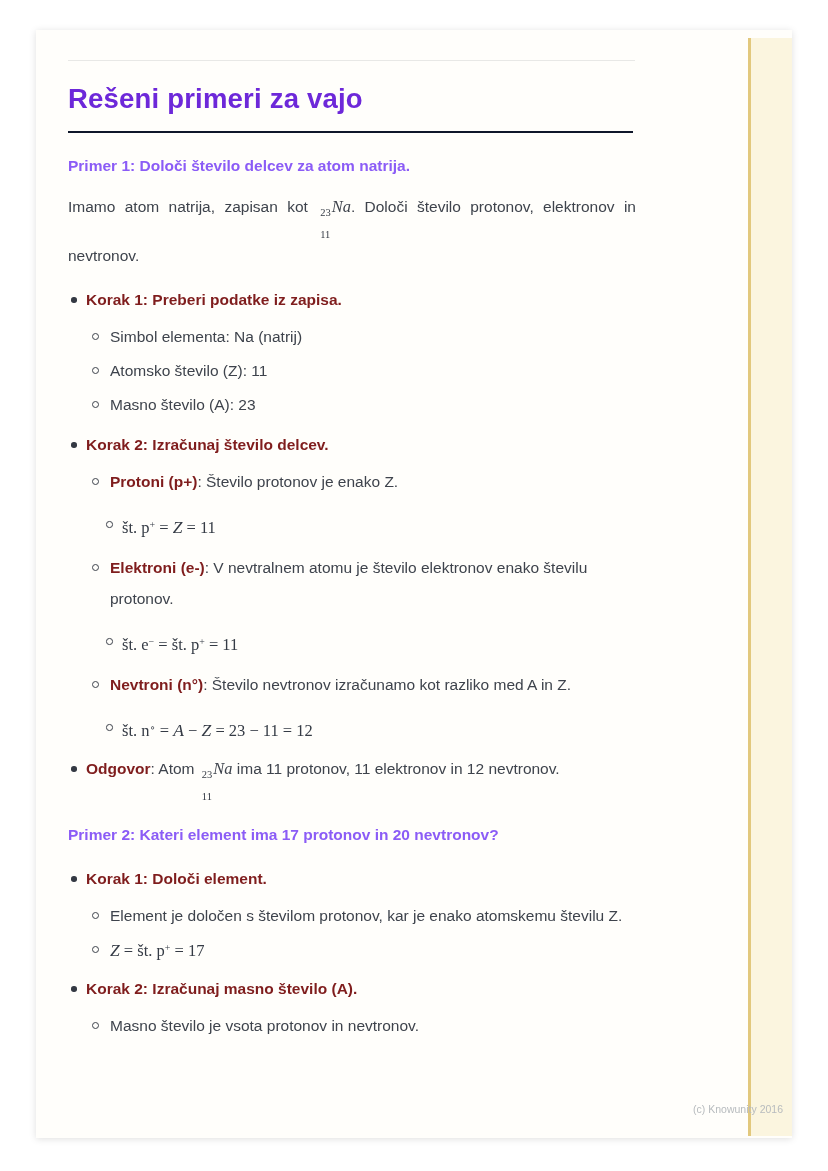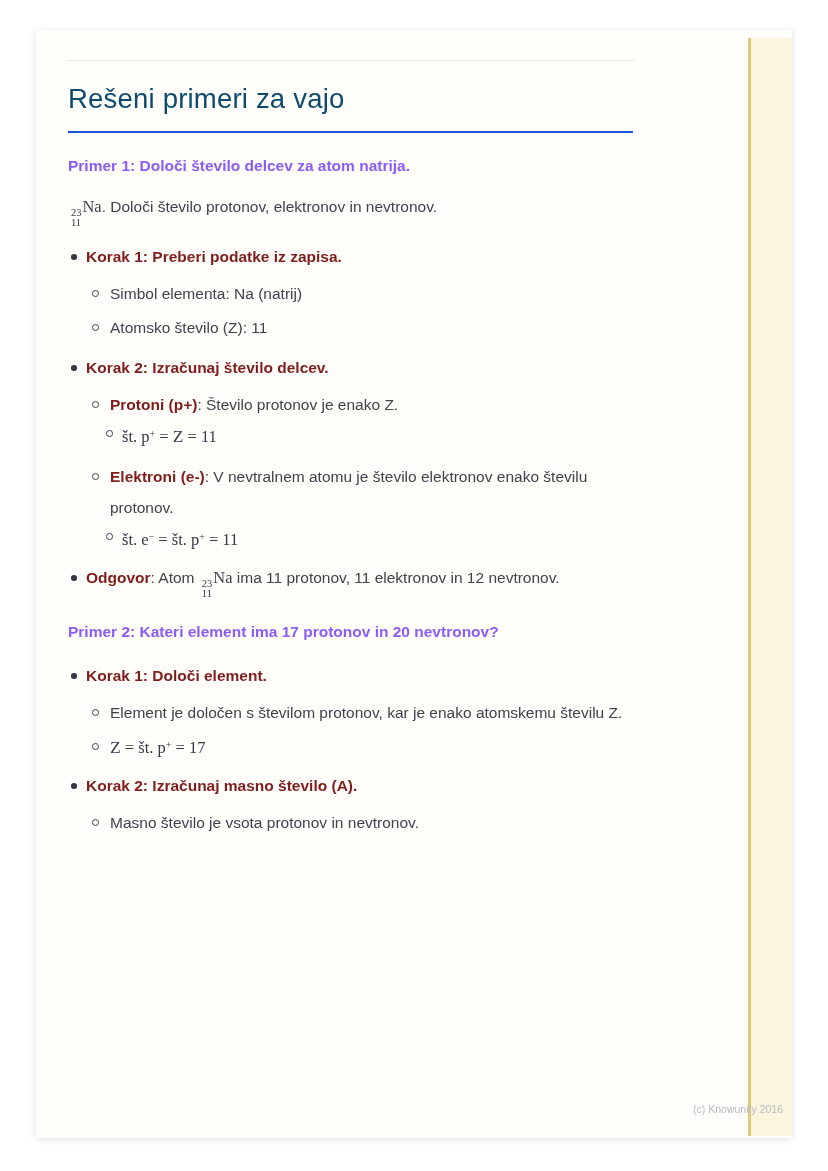--- a/index.html
+++ b/index.html
@@ -28,26 +28,26 @@
     font-size:15.5px;line-height:31px;
   }
   p{margin:0;}
   .justify{text-align:justify;}
   .intro{margin-top:2px;}
   hr.divider{
     border:none;border-top:1px solid #E8E8E6;
     margin:22px 0 0 0;width:567px;
   }
   h2.section-title{
-    color:#0c4a6e;
+    color:#6d28d9;
     font-size:27.5px;line-height:34px;letter-spacing:.2px;
     margin:21px 0 0 0;padding-bottom:15px;
-    border-bottom:2px solid #1d4ed8;
+    border-bottom:2px solid #0f172a;
     width:565px;
-    font-weight:400;
+    font-weight:700;
   }
   .primer-title{
     font-weight:700;color:#8b5cf6;
     margin:17px 0 0 0;
   }
   .lead{margin:10px 0 0 0;}
   ul{list-style:none;margin:0;padding:0;}
   ul.l1{margin-top:13px;}
   ul.l1>li{position:relative;padding-left:18px;margin-top:9px;}
   ul.l1>li::before{
@@ -56,39 +56,39 @@
   }
   ul.l2{margin-top:6px;}
   ul.l2>li{position:relative;padding-left:24px;margin-top:3px;}
   ul.l2>li::before{
     content:"";position:absolute;left:6px;top:12px;
     width:5px;height:5px;border-radius:50%;
     border:1.6px solid #3E434C;background:transparent;
   }
   ul.l2>li.gap{margin-top:11px;}
   ul.l3{margin-top:0;}
-  ul.l3>li{position:relative;padding-left:12px;margin-top:0;}
+  ul.l3>li{position:relative;padding-left:12px;margin-top:14px;}
   ul.l3>li::before{
     content:"";position:absolute;left:-4px;top:10px;
     width:4.5px;height:4.5px;border-radius:50%;
     border:1.5px solid #3E434C;background:transparent;
   }
   li.math{
     font-family:"Liberation Serif",serif;
     font-size:16.5px;line-height:27px;color:#353B45;
   }
   .b{font-weight:700;color:#7f1d1d;}
-  .i{font-family:"Liberation Serif",serif;font-size:1.06em;}
+  .i{font-family:"Liberation Serif",serif;font-style:italic;font-size:1.06em;}
   .s{text-decoration:line-through;}
   .sup{font-size:60%;vertical-align:5px;letter-spacing:0;}
   .stack{
     display:inline-flex;flex-direction:column;align-items:flex-start;
     vertical-align:-4px;line-height:1;
     font-family:"Liberation Serif",serif;
-    font-size:10.5px;margin:0 1px 0 3px;color:#353B45;
+    font-size:10.5px;margin:0 1px 0 3px;color:#353B45;gap:12px;
   }
   .stack span{display:block;height:10px;}
   .watermark{
     position:absolute;top:1072px;right:9px;
     font-size:10.5px;color:#B7BBBE;line-height:14px;
     z-index:3;
   }
 </style>
 </head>
 <body>
@@ -99,46 +99,53 @@
 
   <div class="content">
 
 
     <hr class="divider">
 
     <h2 class="section-title">Rešeni primeri za vajo</h2>
 
     <p class="primer-title">Primer 1: Določi število delcev za atom natrija.</p>
 
-    <p class="lead justify"><span class="stack">
+    <p class="lead justify"><span>Imamo atom natrija, zapisan kot </span><span class="stack">
           <span>23</span>
           <span>11</span>
         </span><span class="i">Na</span><span>. Določi število protonov, elektronov in nevtronov.</span></p>
 
     <ul class="l1">
       <li>
         <span class="b">Korak 1: Preberi podatke iz zapisa.</span>
         <ul class="l2">
           <li>Simbol elementa: Na (natrij)</li>
           <li>Atomsko število (Z): 11</li>
+          <li>Masno število (A): 23</li>
         </ul>
       </li>
       <li>
         <span class="b">Korak 2: Izračunaj število delcev.</span>
         <ul class="l2">
           <li>
             <span><span class="b">Protoni (p+)</span><span>: Število protonov je enako Z.</span></span>
             <ul class="l3">
               <li class="math"><span>št. p</span><span class="sup">+</span><span> = </span><span class="i">Z</span><span> = 11</span></li>
             </ul>
           </li>
           <li class="gap">
             <span><span class="b">Elektroni (e-)</span><span>: V nevtralnem atomu je število elektronov enako številu protonov.</span></span>
             <ul class="l3">
               <li class="math"><span>št. e</span><span class="sup">−</span><span> = št. p</span><span class="sup">+</span><span> = 11</span></li>
+            </ul>
+          </li>
+          <li class="gap">
+            <span><span class="b">Nevtroni (n°)</span><span>: Število nevtronov izračunamo kot razliko med A in Z.</span></span>
+            <ul class="l3">
+              <li class="math"><span>št. n</span><span class="sup">∘</span><span> = </span><span class="i">A</span><span> − </span><span class="i">Z</span><span> = 23 − 11 = 12</span></li>
             </ul>
           </li>
         </ul>
       </li>
       <li><span class="b">Odgovor</span><span>: Atom </span><span class="stack">
             <span>23</span>
             <span>11</span>
           </span><span class="i">Na</span><span> ima 11 protonov, 11 elektronov in 12 nevtronov.</span></li>
     </ul>
 

